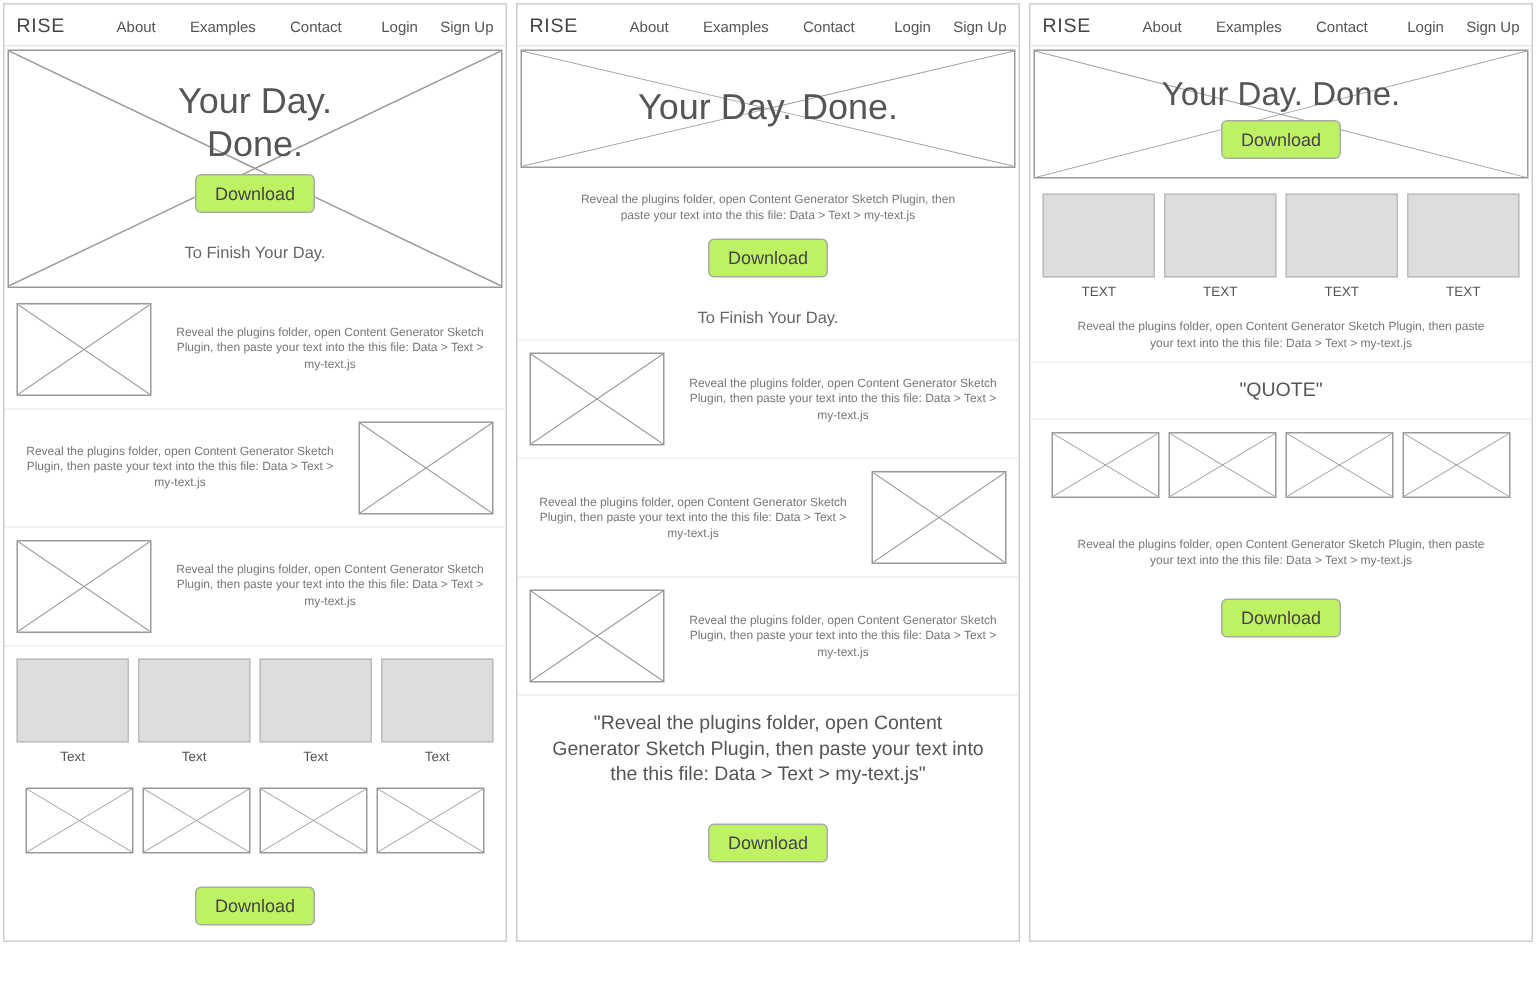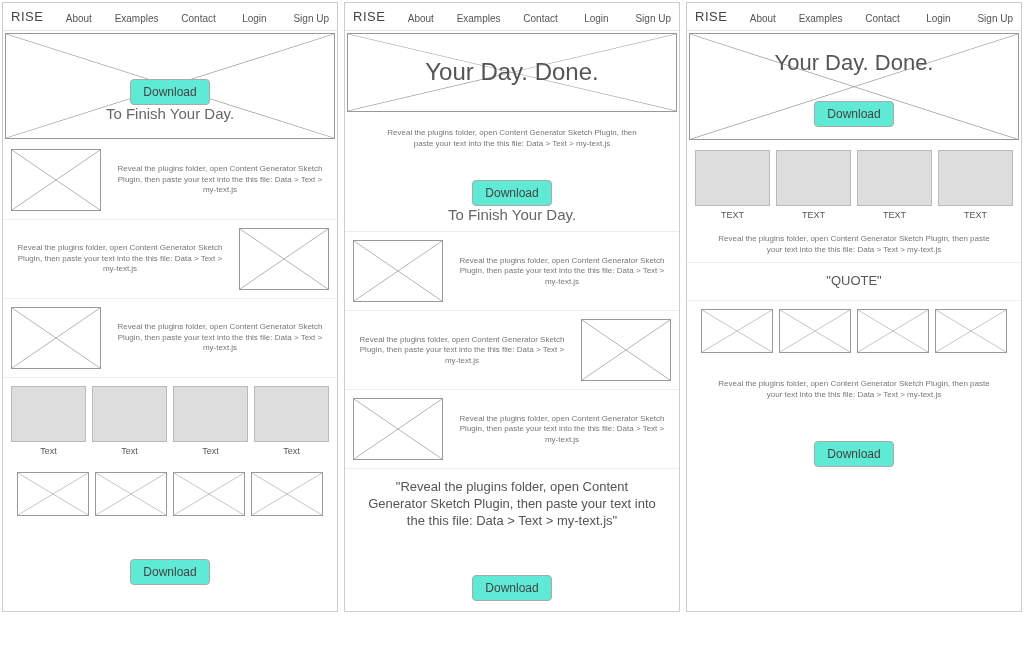--- a/index.html
+++ b/index.html
@@ -22,51 +22,51 @@
       display: flex;
       align-items: flex-end;
       padding: 6px 8px;
       border-bottom: 1px solid #e5e5e5;
       font-size: 10px;
       color: #555;
     }
     .logo { font-size: 13px; color: #444; letter-spacing: 0.5px; }
     .spacer { flex: 1; }
     .nav a { margin-left: 20px; color: #555; text-decoration: none; cursor: pointer; }
-    .auth a { margin-left: 24px; color: #555; text-decoration: none; cursor: pointer; }
+    .auth a { margin-left: 12px; color: #555; text-decoration: none; cursor: pointer; }
     .hero {
       position: relative;
       border: 1px solid #999;
       margin: 2px;
       text-align: center;
       padding: 20px 8px 16px;
       overflow: hidden;
     }
     .xbox {
       position: relative;
       border: 1px solid #999;
       background: #fff;
     }
     .xbox svg { position: absolute; inset: 0; width: 100%; height: 100%; }
     .grey { background: #ddd; border: 1px solid #bbb; }
     h1 { font-size: 24px; font-weight: 300; color: #555; position: relative; z-index: 2; line-height: 1.2; }
     .btn {
       display: inline-block;
-      background: #5eead4;
+      background: #bef264;
       border: 1px solid #aaa;
       border-radius: 4px;
       padding: 5px 12px;
       font-size: 12px;
       color: #444;
       cursor: pointer;
-      margin-top: 25px;
+      margin-top: 4px;
       position: relative;
       z-index: 2;
     }
-    .sub { font-size: 15px; color: #666; margin-top: 0; position: relative; z-index: 2; }
+    .sub { font-size: 11px; color: #666; margin-top: 21px; position: relative; z-index: 2; }
     .section { padding: 8px; border-bottom: 1px solid #eee; }
     .row { display: flex; align-items: center; gap: 10px; }
     .row .thumb { width: 90px; height: 62px; flex-shrink: 0; }
     .row.alt .thumb { order: 2; }
     .desc { font-size: 8px; color: #777; text-align: center; line-height: 1.3; flex: 1; }
     .grid4 { display: flex; gap: 6px; padding: 8px; }
     .grid4 > div { flex: 1; display: flex; flex-direction: column; align-items: center; gap: 4px; }
     .grid4 .cell { width: 100%; height: 56px; }
     .grid4 .cap { font-size: 9px; color: #555; }
     .center { text-align: center; }
@@ -95,20 +95,22 @@
     <span class="auth">
       <a>Login</a>
       <a>Sign Up</a>
     </span>
   </div>
   <div class="hero">
     <svg class="cross" preserveAspectRatio="none" viewBox="0 0 100 100">
         <line x1="0" y1="0" x2="100" y2="100" stroke="#999" stroke-width="0.5"></line>
         <line x1="100" y1="0" x2="0" y2="100" stroke="#999" stroke-width="0.5"></line>
       </svg>
+    <h1 style="white-space:pre-line">Your Day.
+Done.</h1>
     <button class="btn">Download</button>
     <div class="sub">To Finish Your Day.</div>
   </div>
 
   <div class="section row">
     <div class="xbox thumb">
         <svg preserveAspectRatio="none" viewBox="0 0 100 100">
           <line x1="0" y1="0" x2="100" y2="100" stroke="#999"></line>
           <line x1="100" y1="0" x2="0" y2="100" stroke="#999"></line>
         </svg>

